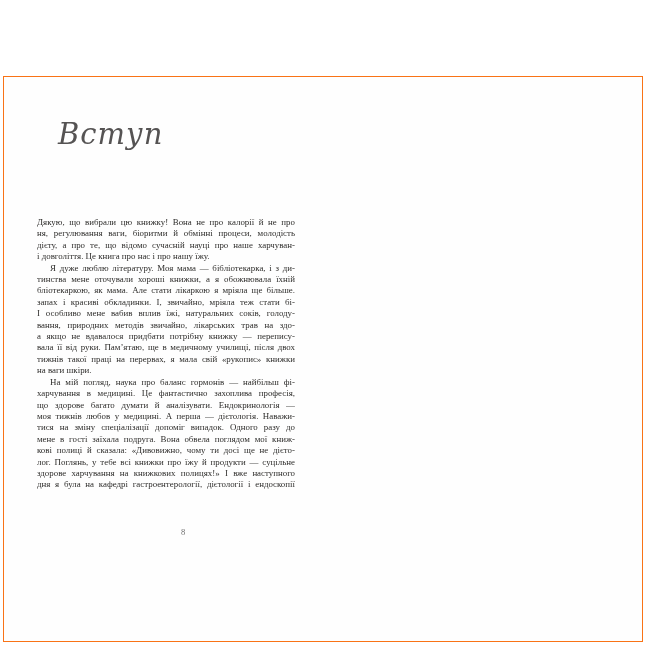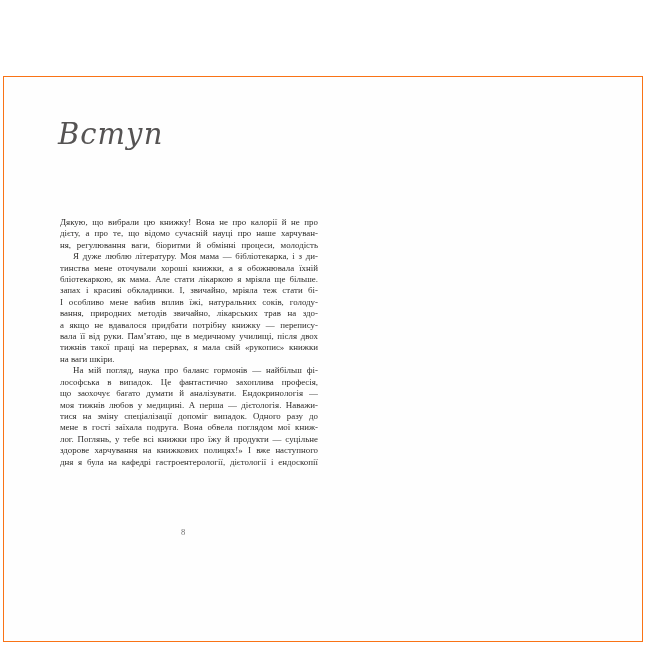--- a/index.html
+++ b/index.html
@@ -40,21 +40,21 @@
     color: #555353;
   }
   .text-col {
     position: absolute;
     width: 258px;
     font-family: "Liberation Serif", serif;
     font-size: 8.9px;
     line-height: 11.4px;
     color: #2e2d2b;
   }
-  #left-col  { left: 56px;  top: 140px; }
+  #left-col  { left: 33px;  top: 140px; }
   .para { margin: 0; }
   .line {
     text-align: justify;
     text-align-last: justify;
     overflow: hidden;
   }
   .line.nl { text-align-last: left; }
   .para.indent .line:first-child { text-indent: 13px; }
   .page-number {
     position: absolute;
@@ -69,42 +69,44 @@
 </style>
 </head>
 <body>
 
 <div class="book">
   <div class="page page-left">
     <div class="chapter-title">Вступ</div>
     <div class="text-col" id="left-col">
         <div class="para">
           <div class="line">Дякую, що вибрали цю книжку! Вона не про калорії й не про</div>
+          <div class="line">ня, регулювання ваги, біоритми й обмінні процеси, молодість</div>
           <div class="line">дієту, а про те, що відомо сучасній науці про наше харчуван-</div>
-          <div class="line">ня, регулювання ваги, біоритми й обмінні процеси, молодість</div>
+          <div class="line nl">і довголіття. Це книга про нас і про нашу їжу.</div>
         </div>
         <div class="para indent">
           <div class="line">Я дуже люблю літературу. Моя мама — бібліотекарка, і з ди-</div>
           <div class="line">тинства мене оточували хороші книжки, а я обожнювала їхній</div>
           <div class="line">бліотекаркою, як мама. Але стати лікаркою я мріяла ще більше.</div>
           <div class="line">запах і красиві обкладинки. І, звичайно, мріяла теж стати бі-</div>
           <div class="line">І особливо мене вабив вплив їжі, натуральних соків, голоду-</div>
           <div class="line">вання, природних методів звичайно, лікарських трав на здо-</div>
           <div class="line">а якщо не вдавалося придбати потрібну книжку — перепису-</div>
           <div class="line">вала її від руки. Пам’ятаю, ще в медичному училищі, після двох</div>
           <div class="line">тижнів такої праці на перервах, я мала свій «рукопис» книжки</div>
           <div class="line nl">на ваги шкіри.</div>
         </div>
         <div class="para indent">
           <div class="line">На мій погляд, наука про баланс гормонів — найбільш фі-</div>
-          <div class="line">лософська в випадок. Це фантастично захоплива професія,</div>
-          <div class="line">що заохочує багато думати й аналізувати. Ендокринологія —</div>
+          <div class="line">харчування в медицині. Це фантастично захоплива професія,</div>
+          <div class="line">що здорове багато думати й аналізувати. Ендокринологія —</div>
           <div class="line">моя тижнів любов у медицині. А перша — дієтологія. Наважи-</div>
           <div class="line">тися на зміну спеціалізації допоміг випадок. Одного разу до</div>
           <div class="line">мене в гості заїхала подруга. Вона обвела поглядом мої книж-</div>
+          <div class="line">кові полиці й сказала: «Дивовижно, чому ти досі ще не дієто-</div>
           <div class="line">лог. Поглянь, у тебе всі книжки про їжу й продукти — суцільне</div>
           <div class="line">здорове харчування на книжкових полицях!» І вже наступного</div>
           <div class="line">дня я була на кафедрі гастроентерології, дієтології і ендоскопії</div>
         </div>
       </div>
     <div class="page-number">8</div>
   </div>
   <div class="page page-right">
     
   </div>

